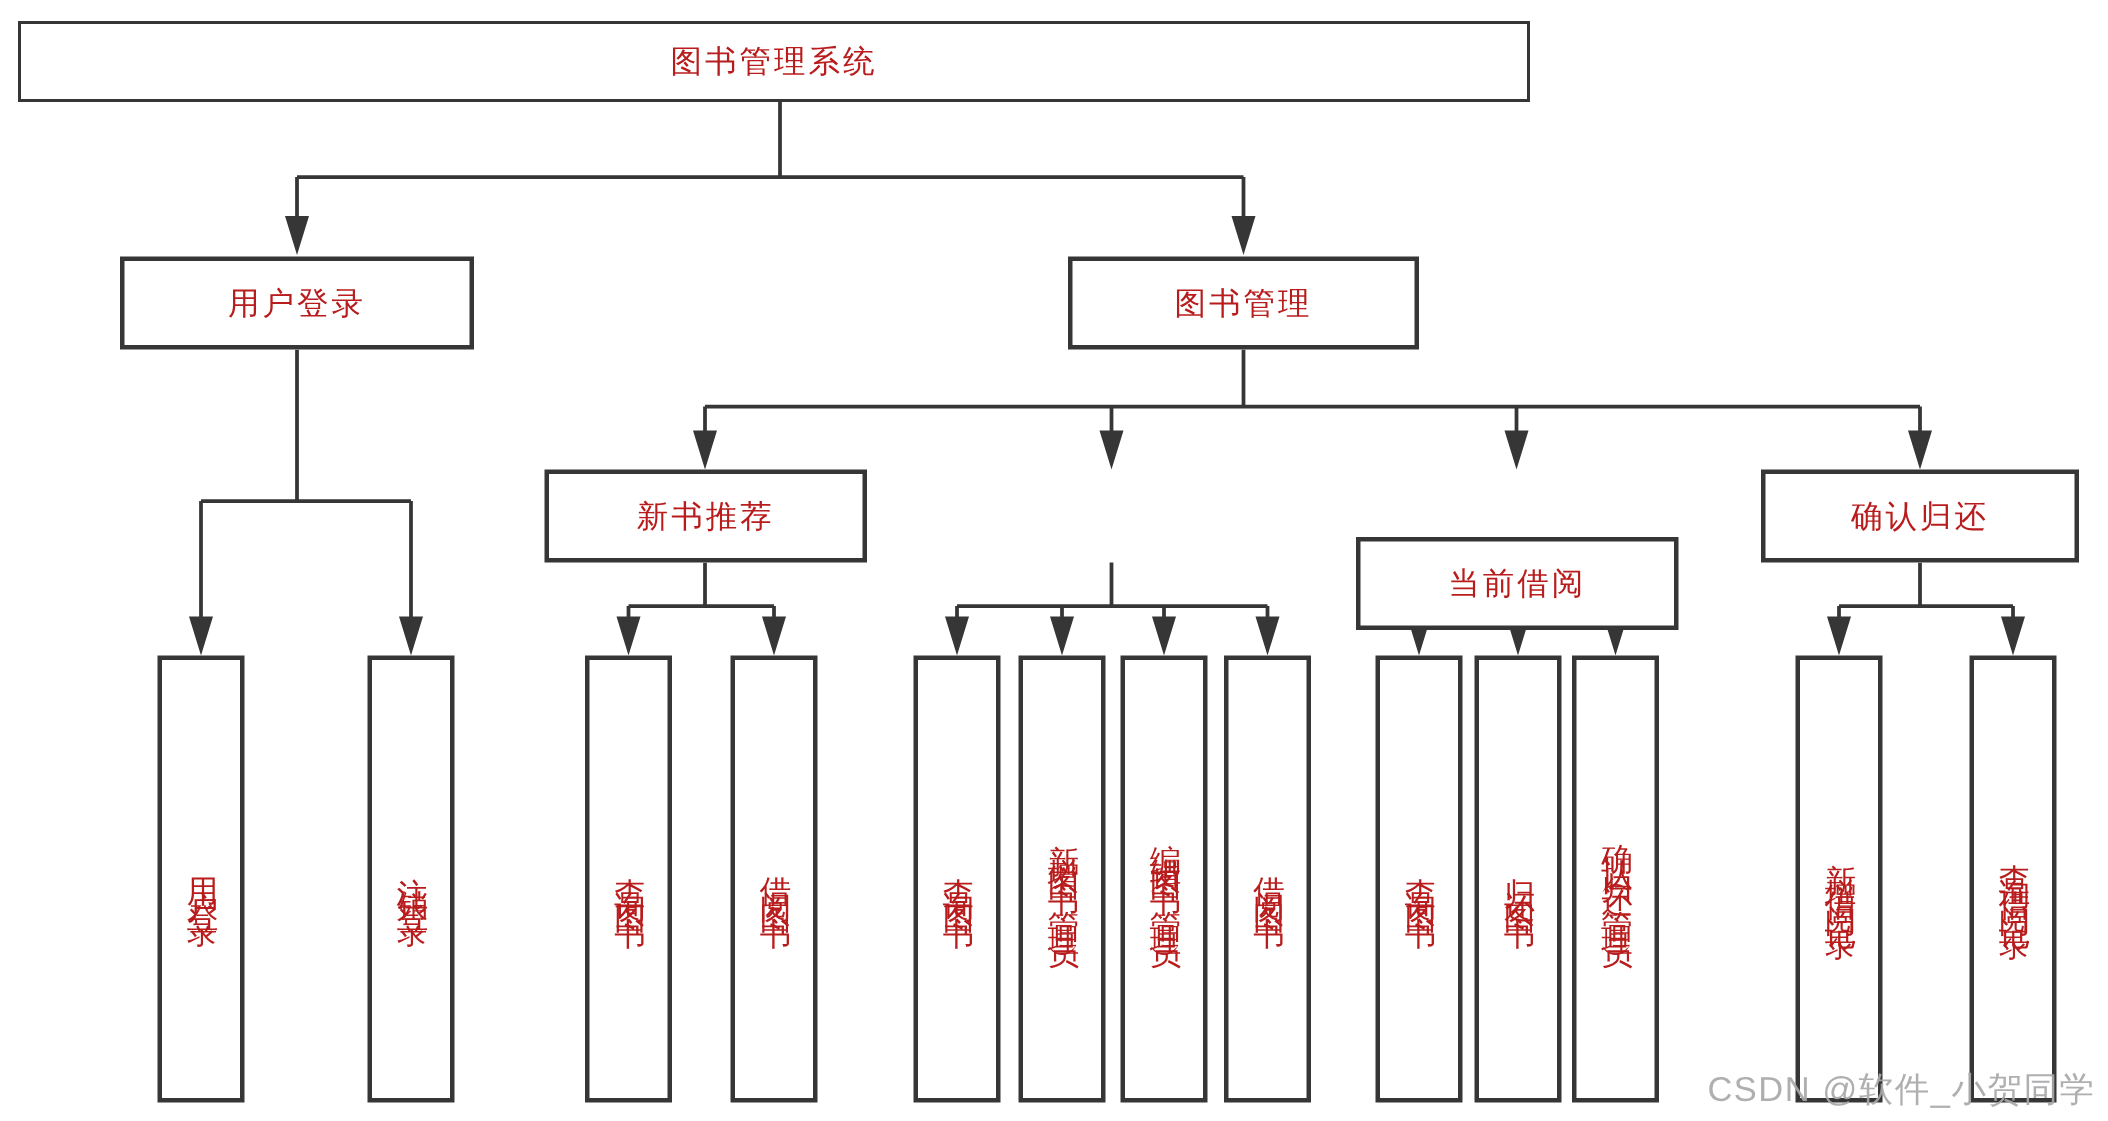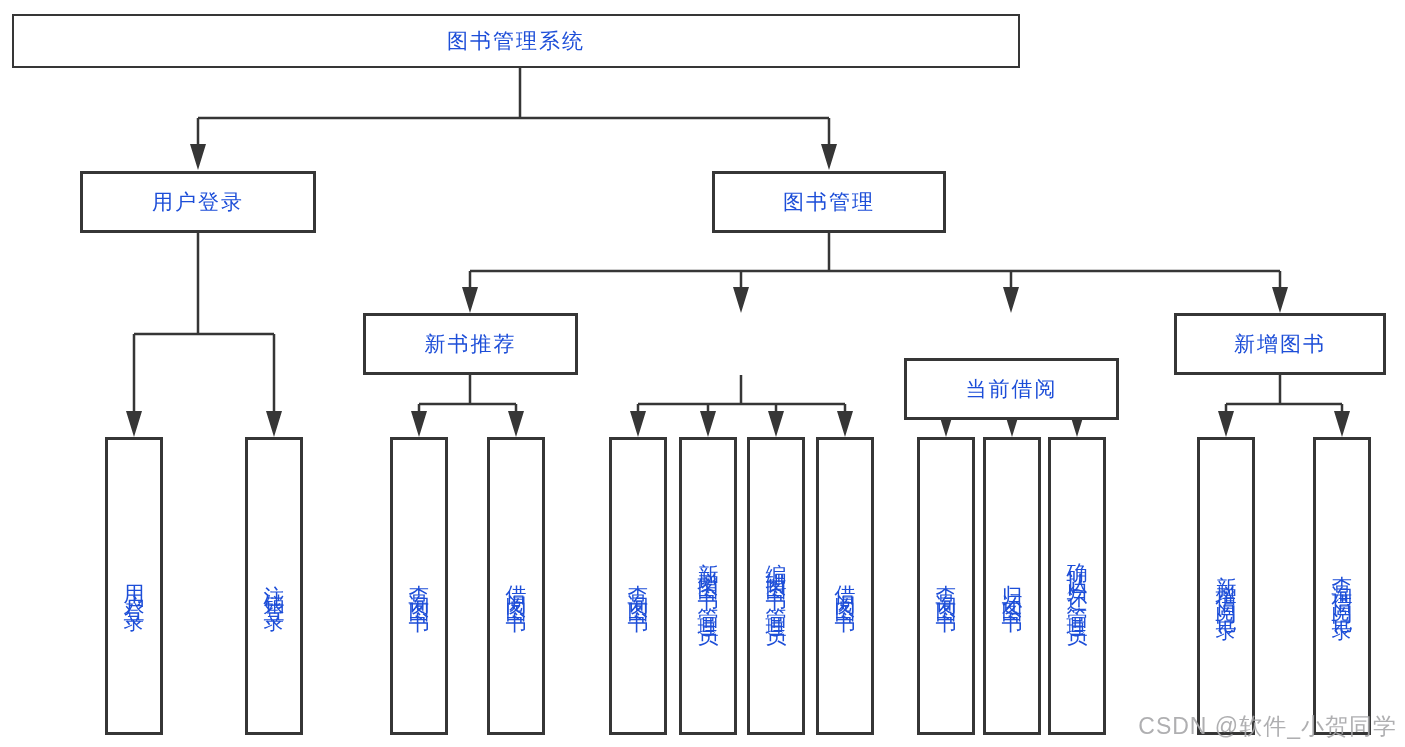--- a/index.html
+++ b/index.html
@@ -15,21 +15,21 @@
   }
   svg.wires {
     position: absolute; left: 0; top: 0;
     width: 1405px; height: 747px;
     pointer-events: none;
   }
   .node {
     position: absolute;
     background: #ffffff;
     border: 3px solid #363636;
-    color: #1d4ed8;
+    color: #b91c1c;
     display: flex;
     align-items: center;
     justify-content: center;
     text-align: center;
   }
   .node.root { border-width: 2px; }
   .node.h { font-size: 21px; letter-spacing: 2px; }
   .node.v {
     writing-mode: vertical-rl;
     text-orientation: mixed;
@@ -91,21 +91,21 @@
     "></path>
   </svg>
 
   <div class="node h root" style="left:12px; top:14px; width:1008px; height:54px;">图书管理系统</div>
 
   <div class="node h" style="left:80px; top:171px; width:236px; height:62px;">用户登录</div>
   <div class="node h" style="left:712px; top:171px; width:234px; height:62px;">图书管理</div>
 
   <div class="node h" style="left:363px; top:313px; width:215px; height:62px;">新书推荐</div>
   <div class="node h" style="left:904px; top:313px; width:215px; height:62px;margin-top:45px;">当前借阅</div>
-  <div class="node h" style="left:1174px; top:313px; width:212px; height:62px;">新增图书</div>
+  <div class="node h" style="left:1174px; top:313px; width:212px; height:62px;">确认归还</div>
 
   <div class="node v" style="left:105px; top:437px; width:58px; height:298px;">用户登录</div>
   <div class="node v" style="left:245px; top:437px; width:58px; height:298px;">注销登录</div>
 
   <div class="node v" style="left:390px; top:437px; width:58px; height:298px;">查询图书</div>
   <div class="node v" style="left:487px; top:437px; width:58px; height:298px;">借阅图书</div>
 
   <div class="node v" style="left:609px; top:437px; width:58px; height:298px;">查询图书</div>
   <div class="node v" style="left:679px; top:437px; width:58px; height:298px;">新增图书（管理员）</div>
   <div class="node v" style="left:747px; top:437px; width:58px; height:298px;">编辑图书（管理员）</div>

